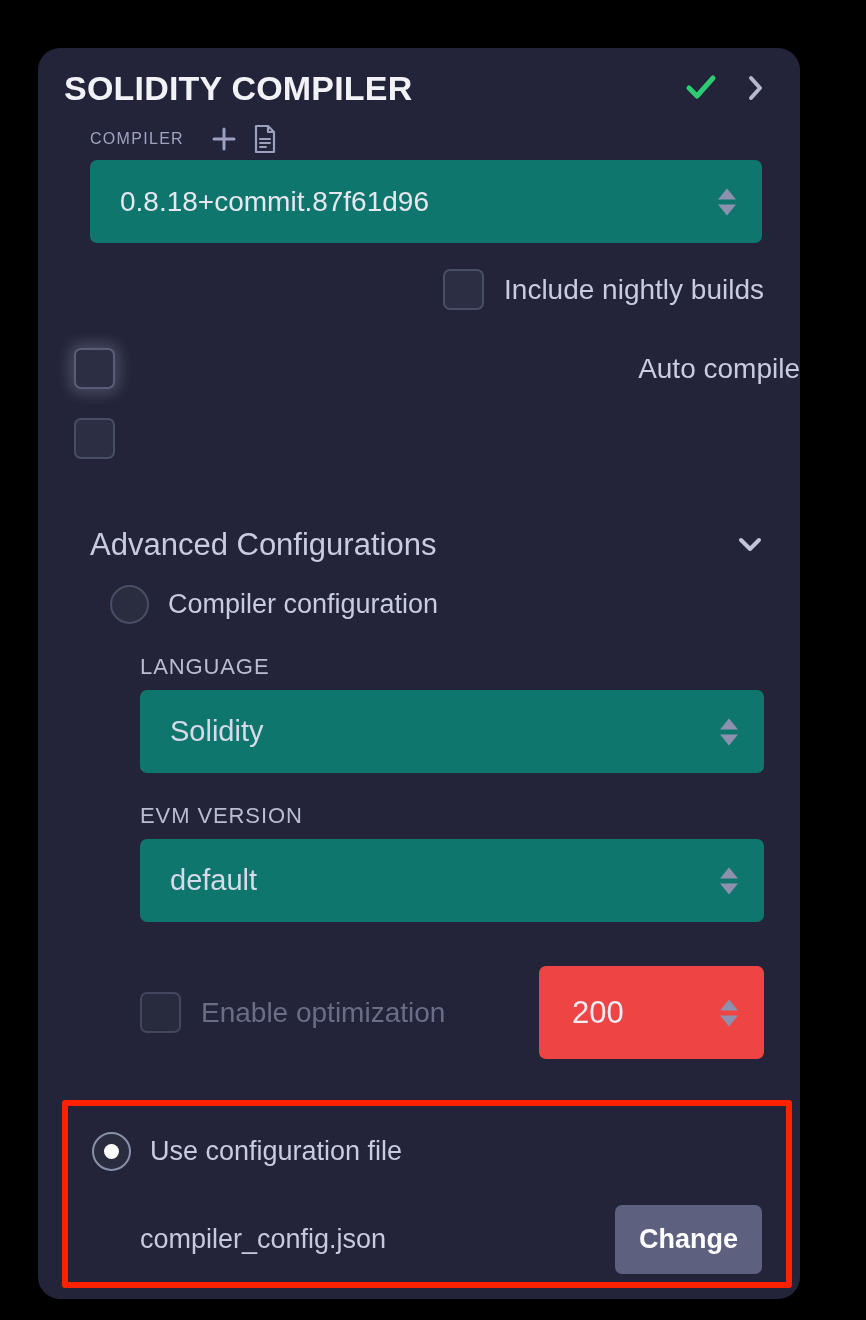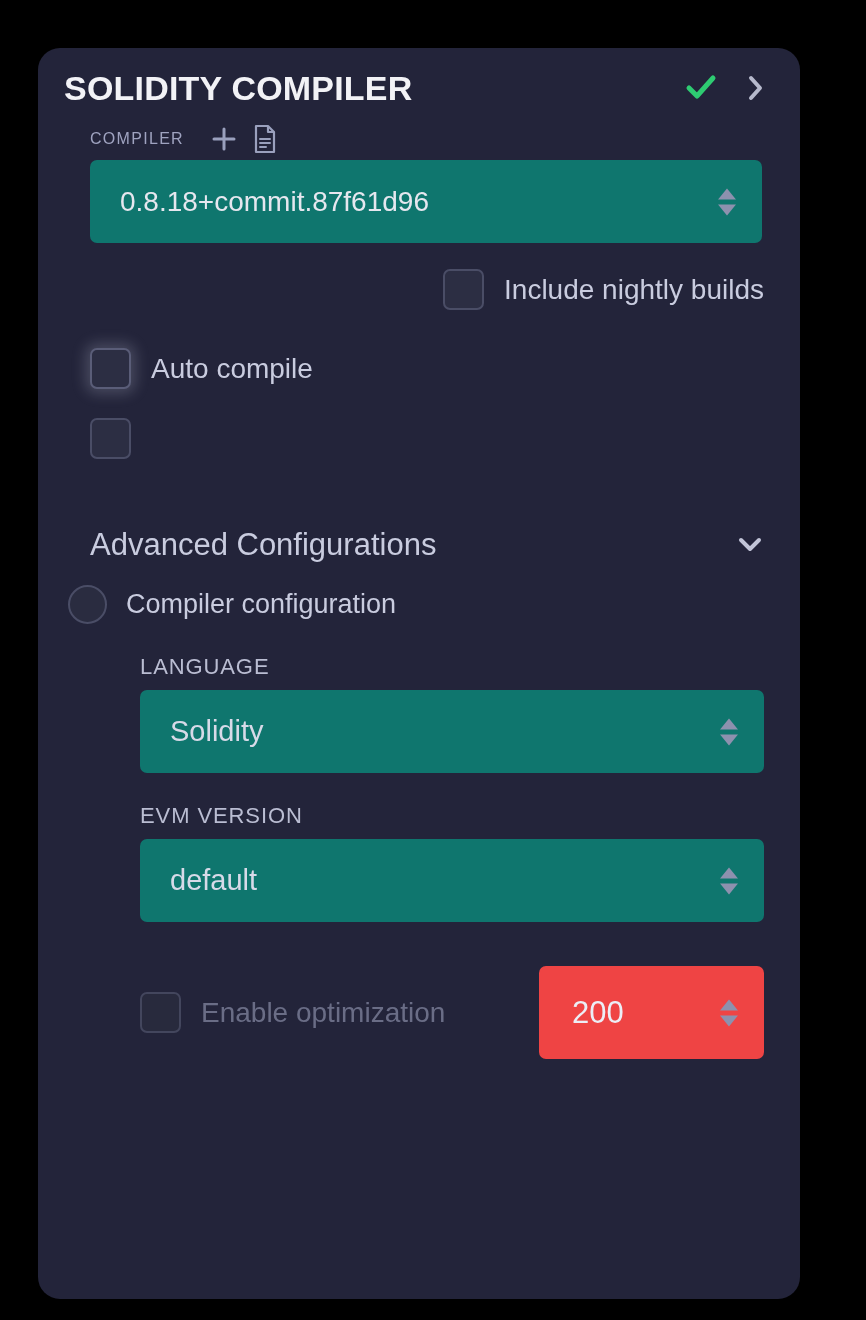--- a/index.html
+++ b/index.html
@@ -144,21 +144,22 @@
     color: #c9ccdf;
     font-size: 28px;
     margin-left: 20px;
     white-space: nowrap;
   }
   .cbx-label.dim { color: #6a6d86; }
 
   .opt-row {
     display: flex;
     align-items: center;
-    padding-left: 52px;
+    padding-left: 36px;
+    justify-content: space-between;
   }
   #row-auto-compile { margin-top: 38px; }
   #row-hide-warnings { margin-top: 29px; }
 
   
   .adv-head {
     display: flex;
     align-items: center;
     padding: 0 36px 0 52px;
     margin-top: 68px;
@@ -170,21 +171,21 @@
   }
   .adv-chev {
     margin-left: auto;
     width: 28px; height: 22px;
     display: flex; align-items: center; justify-content: center;
   }
 
   .radio-row {
     display: flex;
     align-items: center;
-    padding-left: 30px;
+    padding-left: 72px;
     margin-top: 22px;
   }
   .radio {
     width: 39px; height: 39px;
     border-radius: 50%;
     border: 2px solid #4a4d66;
     background: #2a2c40;
     box-sizing: border-box;
     flex: 0 0 auto;
     display: flex; align-items: center; justify-content: center;
@@ -382,14 +383,26 @@
     <span class="cbx-label dim">Enable optimization</span>
     <span class="runs-box">
       <span class="val">200</span>
       <span class="spinner">
           <i class="up"></i>
           <i class="dn"></i>
         </span>
     </span>
   </div>
 
+  <div id="config-box">
+    <div class="cfgfile-row">
+      <span class="radio checked">
+          <span class="dot"></span>
+        </span>
+      <span class="radio-label">Use configuration file</span>
+    </div>
+    <div class="cfgname-row">
+      <span class="cfg-filename">compiler_config.json</span>
+      <button class="btn-change">Change</button>
+    </div>
+  </div>
 
 </div>
 
 </body></html>

